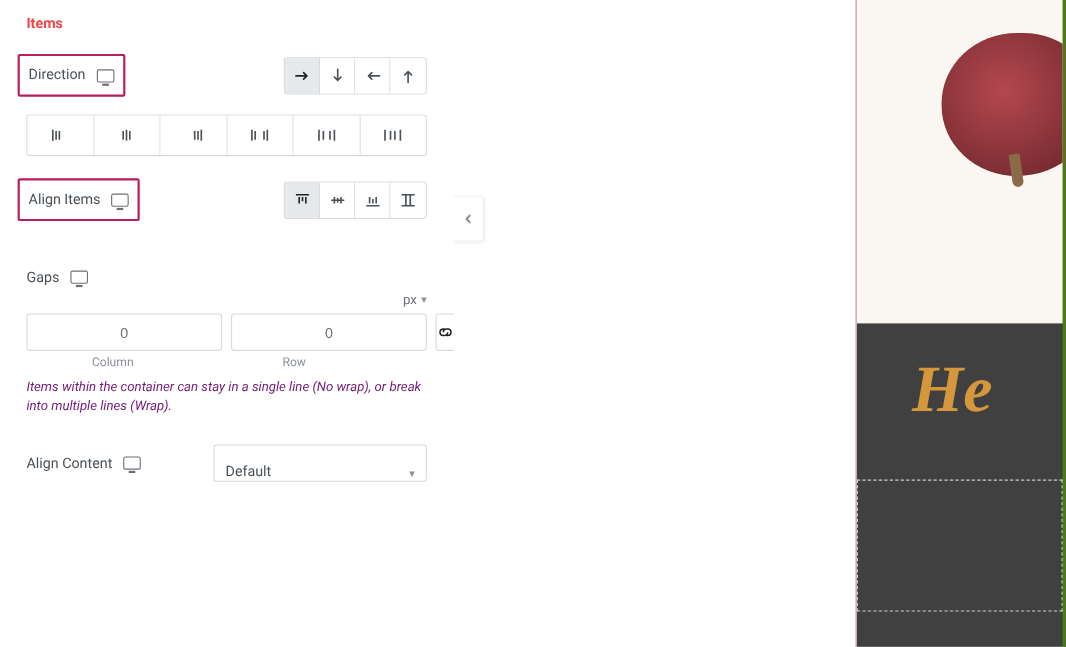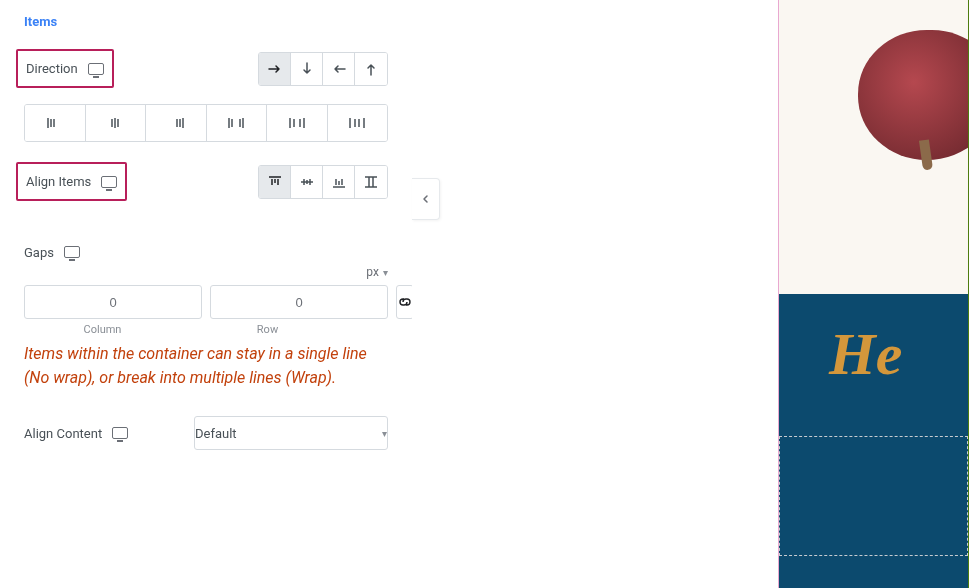--- a/index.html
+++ b/index.html
@@ -1,42 +1,42 @@
 <!DOCTYPE html>
 <html><head>
 <meta charset="utf-8">
 <style>
 * { box-sizing: border-box; margin: 0; padding: 0; }
 body { font-family: -apple-system, BlinkMacSystemFont, "Segoe UI", Roboto, Arial, sans-serif; font-size: 13px; color: #495157; background: #fff; width: 969px; height: 588px; overflow: hidden; position: relative; }
 .panel { width: 412px; height: 588px; padding: 0 24px; overflow-y: auto; position: relative; }
-.section-title { font-weight: 700; font-size: 13px; color: #3b82f6; padding: 14px 0 8px; }
+.section-title { font-weight: 700; font-size: 13px; color: #ef4444; padding: 14px 0 8px; }
 .row { display: flex; align-items: center; justify-content: space-between; padding: 12px 0; }
 .label-wrap { display: flex; align-items: center; gap: 10px; }
 .label { font-size: 13px; color: #495157; }
 .responsive-icon { width: 16px; height: 12px; border: 1.5px solid #6b6f76; border-radius: 2px; position: relative; display: inline-block; }
 .responsive-icon::after { content: ""; position: absolute; bottom: -4px; left: 50%; transform: translateX(-50%); width: 6px; height: 2px; background: #6b6f76; }
 .btn-group { display: flex; border: 1px solid #d5dadf; border-radius: 3px; overflow: hidden; }
 .btn-group .btn { width: 32px; height: 32px; display: flex; align-items: center; justify-content: center; background: #fff; border: none; border-right: 1px solid #d5dadf; cursor: pointer; }
 .btn-group .btn:last-child { border-right: none; }
 .btn-group .btn.active { background: #e6e9ec; }
 .highlight { border: 2px solid #b81f5a; border-radius: 2px; padding: 10px 8px; margin-left: -8px; display: inline-flex; align-items: center; gap: 10px; }
 .justify-row { display: flex; border: 1px solid #d5dadf; border-radius: 3px; overflow: hidden; margin: 4px 0 8px; }
 .justify-row .btn { flex: 1; height: 36px; display: flex; align-items: center; justify-content: center; background: #fff; border: none; border-right: 1px solid #d5dadf; cursor: pointer; }
 .justify-row .btn:last-child { border-right: none; }
 .gaps-inputs { display: flex; gap: 8px; align-items: stretch; }
 .gaps-inputs input { flex: 1; height: 34px; border: 1px solid #d5dadf; border-radius: 3px; text-align: center; font-size: 13px; color: #6b6f76; }
 .link-btn { width: 34px; height: 34px; border: 1px solid #d5dadf; border-radius: 3px; display: flex; align-items: center; justify-content: center; background: #fff; cursor: pointer; }
 .gaps-labels { display: flex; gap: 8px; margin-top: 4px; font-size: 11px; color: #8a8f96; }
 .gaps-labels span { flex: 1; text-align: center; }
 .gaps-labels span:last-child { flex: 0 0 34px; }
 .unit { font-size: 12px; color: #6b6f76; display: flex; align-items: center; gap: 4px; cursor: pointer; margin-top: 40px; }
-.wrap-hint { font-size: 16px; font-style: italic; color: #c2410c; line-height: 1.5; padding: 6px 0 14px; }
-.select { width: 194px; height: 34px; border: 1px solid #d5dadf; border-radius: 3px; padding: 0 0; display: flex; align-items: center; justify-content: space-between; font-size: 13px; color: #495157; background: #fff; cursor: pointer; }
+.wrap-hint { font-size: 12px; font-style: italic; color: #701a75; line-height: 1.5; padding: 6px 0 14px; }
+.select { width: 194px; height: 34px; border: 1px solid #d5dadf; border-radius: 3px; padding: 0 10px; display: flex; align-items: flex-end; justify-content: space-between; font-size: 13px; color: #495157; background: #fff; cursor: pointer; }
 .collapse-tab { position: absolute; left: 412px; top: 178px; width: 28px; height: 42px; background: #fff; border: 1px solid #e6e9ec; border-left: none; border-radius: 0 4px 4px 0; display: flex; align-items: center; justify-content: center; cursor: pointer; box-shadow: 1px 1px 3px rgba(0,0,0,0.05); }
-.preview { position: absolute; left: 778px; top: 0; width: 191px; height: 588px; border-left: 1px solid #e9a8d0; border-right: 1px solid #4d7c0f; background: #0c4a6e; }
+.preview { position: absolute; left: 778px; top: 0; width: 191px; height: 588px; border-left: 1px solid #e9a8d0; border-right: 3px solid #4d7c0f; background: #404040; }
 .preview-top { height: 294px; background: #faf7f2; position: relative; overflow: hidden; }
 .beet { position: absolute; right: -30px; top: 30px; width: 140px; height: 130px; background: radial-gradient(circle at 40% 40%, #b5484f, #7a2d33 70%, #5a1f24); border-radius: 50% 48% 52% 50%; }
 .beet::after { content: ""; position: absolute; bottom: -10px; left: 45%; width: 10px; height: 30px; background: #8b6a4a; border-radius: 0 0 6px 6px; transform: rotate(-8deg); }
 .preview-title { position: absolute; top: 320px; left: 50px; font-family: Georgia, serif; font-size: 60px; font-weight: 700; color: #d4973b; font-style: italic; }
 .dashed-box { position: absolute; top: 436px; left: 0; right: 0; height: 120px; border: 1px dashed #c8ccd1; }
 svg { display: block; }
 .chev { font-size: 10px; color: #8a8f96; }
 </style>
 </head>
 <body>

